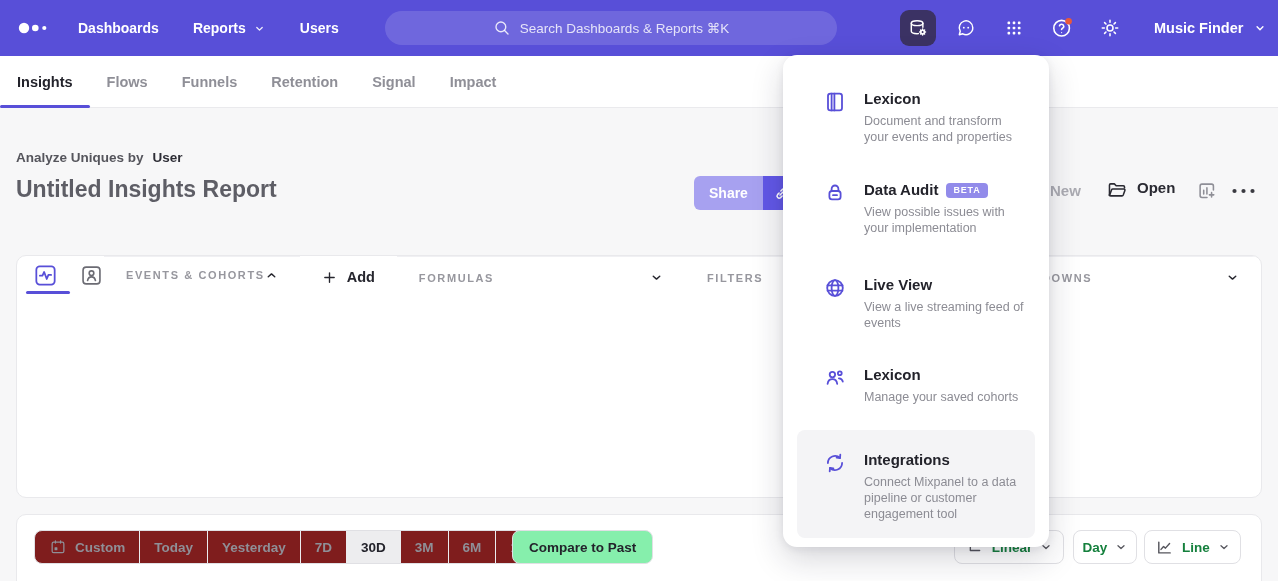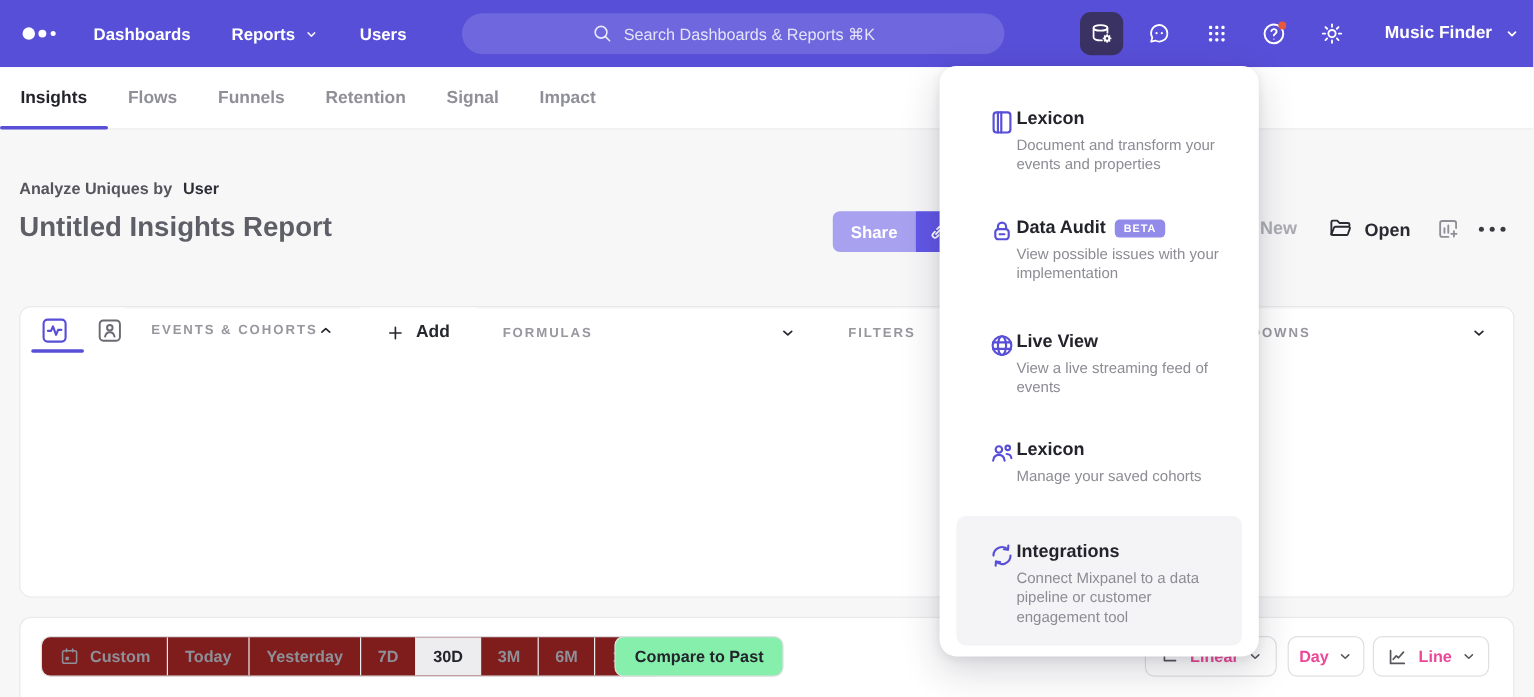--- a/index.html
+++ b/index.html
@@ -30,21 +30,21 @@
 
   
   .analyze-row{position:absolute;left:16px;top:150px;font-size:13.5px;color:#55555C;font-weight:600;display:flex;gap:9px;}
   .analyze-row .strong{color:#2E2E36;font-weight:700;}
   .report-title{position:absolute;left:16px;top:176px;font-size:23px;font-weight:700;color:#5E5E66;margin:0;}
   .share-group{position:absolute;left:694px;top:176px;height:34px;display:flex;}
   .share-main{background:#A7A1F0;color:#fff;font-weight:600;font-size:14px;padding:16px 15px;
     border-radius:6px 0 0 6px;display:flex;align-items:center;cursor:pointer;}
   .share-link{background:#6157E6;width:37px;border-radius:0 6px 6px 0;display:grid;place-items:center;color:#fff;cursor:pointer;}
   .new-label{position:absolute;left:1050px;top:182px;font-size:15px;font-weight:600;color:#ABABB2;cursor:pointer;}
-  .open-btn{position:absolute;left:1106px;top:179px;display:flex;gap:9px;align-items:flex-end;font-size:15px;font-weight:700;color:#2A2A32;cursor:pointer;}
+  .open-btn{position:absolute;left:1106px;top:179px;display:flex;gap:9px;align-items:flex-start;font-size:15px;font-weight:700;color:#2A2A32;cursor:pointer;}
   .board-add-btn{position:absolute;left:1196px;top:180px;color:#8F8F97;cursor:pointer;}
   .more-btn{position:absolute;left:1230px;top:186px;color:#3A3A41;cursor:pointer;}
 
   
   .main-card{position:absolute;left:16px;top:255px;width:1246px;height:243px;background:#fff;
     border:1px solid #E9E9EC;border-radius:10px;box-sizing:border-box;display:flex;flex-direction:row;overflow:hidden;}
   .qp-tabs{height:38px;display:flex;align-items:center;padding-left:15px;gap:20px;position:relative;flex-shrink:0;}
   .qp-tab{width:26px;height:26px;display:grid;place-items:center;color:#6B6B73;cursor:pointer;}
   .qp-tab.active{color:#584FD8;}
   .qp-underline{position:absolute;left:9px;bottom:0;width:44px;height:3px;background:#584FD8;border-radius:2px;}
@@ -62,32 +62,32 @@
   .bottom-card{position:absolute;left:16px;top:514px;width:1246px;height:80px;background:#fff;
     border:1px solid #E9E9EC;border-radius:10px 10px 0 0;box-sizing:border-box;}
   .seg{position:absolute;left:17px;top:15px;height:34px;display:flex;border:1px solid #E0E0E4;border-radius:8px;overflow:hidden;background:#7f1d1d;box-sizing:border-box;}
   .seg-item{padding:0 14px;display:flex;align-items:center;gap:8px;font-size:13.5px;font-weight:600;
     color:#8F8F97;border-left:1px solid #ECECEF;cursor:pointer;white-space:nowrap;}
   .seg-item:first-child{border-left:none;}
   .seg-item.active{background:#EDEDEF;color:#23232B;font-weight:700;}
   .compare-btn{position:absolute;left:495px;top:15px;height:34px;padding:0 16px;border:1px solid #E0E0E4;border-radius:8px;
     display:flex;align-items:center;font-size:13.5px;font-weight:700;color:#23232B;background:#86efac;box-sizing:border-box;cursor:pointer;}
   .ctrl-btn{position:absolute;top:15px;height:34px;border:1px solid #E0E0E4;border-radius:8px;display:flex;align-items:center;
-    justify-content:center;gap:8px;font-size:13.5px;font-weight:700;color:#ec4899;background:#fff;box-sizing:border-box;cursor:pointer;text-align:right;}
+    justify-content:center;gap:8px;font-size:13.5px;font-weight:700;color:#15803d;background:#fff;box-sizing:border-box;cursor:pointer;text-align:right;}
   .ctrl-btn .caret{color:#55555C;}
   .ctrl-icon{color:#55555C;}
   .btn-linear{left:937px;width:110px;}
   .btn-day{left:1056px;width:64px;}
   .btn-line{left:1127px;width:97px;}
 
   
   .menu-panel{position:absolute;left:783px;top:55px;width:266px;height:492px;background:#fff;border-radius:14px;
     box-shadow:0 12px 32px rgba(30,30,50,0.18),0 2px 8px rgba(30,30,50,0.08);
     padding:26px 14px 14px;box-sizing:border-box;z-index:50;}
-  .menu-item{display:flex;padding:8px 10px 8px 26px;border-radius:8px;cursor:pointer;}
+  .menu-item{display:flex;gap:17px;padding:8px 10px 8px 26px;border-radius:8px;cursor:pointer;}
   .menu-item.highlighted{background:#F4F4F6;padding-top:20px;padding-bottom:16px;}
   .mi-lexicon{margin-bottom:19px;}
   .mi-data-audit{margin-bottom:23px;}
   .mi-live-view{margin-bottom:18px;}
   .mi-cohorts{margin-bottom:17px;}
   .menu-icon{width:24px;height:24px;color:#584FD8;flex-shrink:0;margin-top:1px;}
   .menu-title{font-size:15px;font-weight:700;color:#23232B;line-height:20px;display:flex;align-items:center;gap:8px;}
   .beta-badge{background:#928BEA;color:#fff;font-size:9px;font-weight:700;letter-spacing:.8px;padding:3px 7px;border-radius:4px;line-height:1;}
   .menu-desc{font-size:12.5px;color:#8C8C94;line-height:16px;margin-top:4px;max-width:174px;}
 </style>

